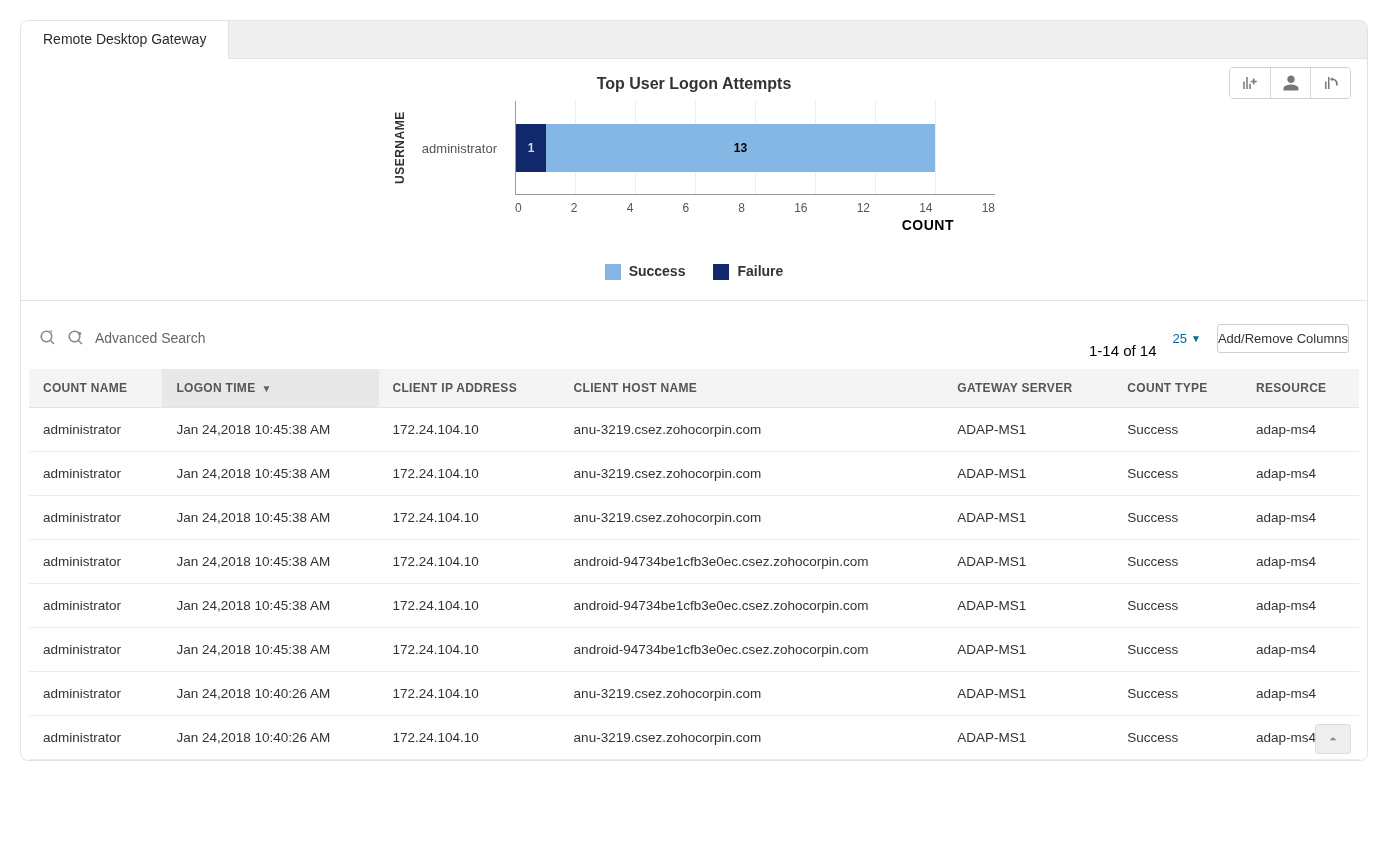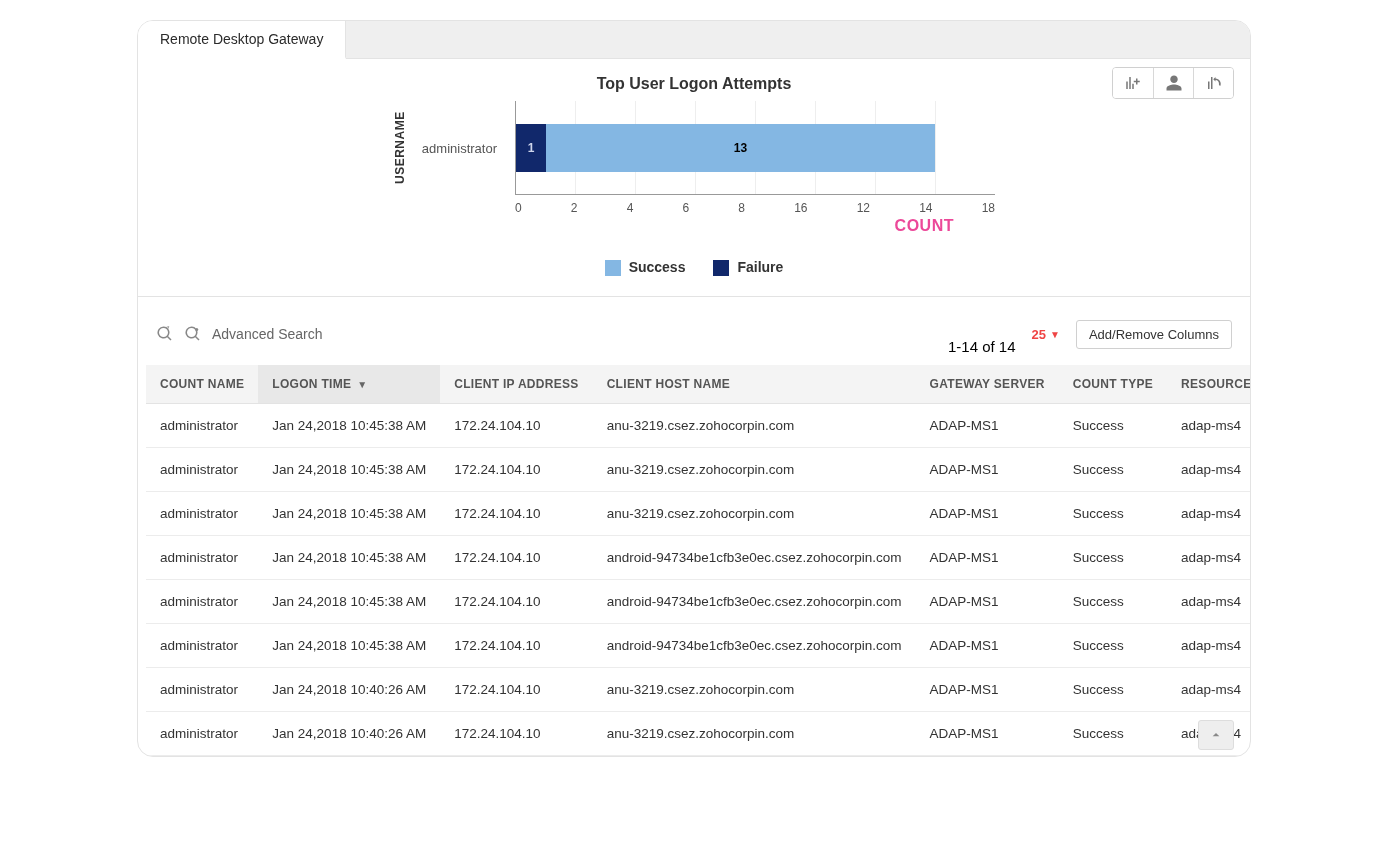--- a/index.html
+++ b/index.html
@@ -13,25 +13,25 @@
   }
   * { box-sizing: border-box; }
   body {
     margin: 0;
     padding: 20px;
     font-family: -apple-system, "Segoe UI", Arial, sans-serif;
     color: var(--text);
     background: #fff;
   }
   .app {
-    width: 1114px;
+    width: 1348px;
     max-width: 100%;
     margin: 0 auto;
     border: 1px solid var(--border);
-    border-radius: 16px;
+    border-radius: 8px;
     overflow: hidden;
     background: #fff;
   }
   
   .tabstrip {
     display: flex;
     background: #efefef;
     border-bottom: 1px solid var(--border);
   }
   .tab {
@@ -139,25 +139,25 @@
     width: 480px;
     display: flex;
     justify-content: space-between;
     font-size: 12px;
     color: #555;
     margin-top: 6px;
   }
   .xlabel {
     width: 580px;
     text-align: right;
-    font-size: 16px;
+    font-size: 14px;
     font-weight: 600;
     letter-spacing: 0.5px;
-    color: #ec4899;
-    margin: 2px auto 16px;
+    color: #000000;
+    margin: 2px auto 22px;
     padding-right: 30px;
   }
   .legend {
     display: flex;
     gap: 28px;
     justify-content: center;
     align-items: center;
     padding: 8px 0 16px;
     font-size: 14px;
     font-weight: 600;
@@ -171,26 +171,26 @@
     gap: 10px;
     font-size: 14px;
     color: var(--muted);
     padding: 4px 10px 10px;
     justify-content: space-between;
   }
   .tool-icon { cursor: pointer; display:inline-flex; color:#888; }
   .tool-icon svg { width:18px; height:18px; fill: currentColor; }
   .spacer { flex: 1; }
   .pageinfo { font-size: 15px; color:#000000;margin-top:25px; }
-  .pagesize { font-size: 13px; color:#ef4444; margin: 0 6px; cursor: pointer; display:inline-flex; align-items:center; gap:4px;font-weight:bold;}
+  .pagesize { font-size: 13px; color:#0369a1; margin: 0 6px; cursor: pointer; display:inline-flex; align-items:center; gap:4px;}
   .pagesize .caret { font-size:10px; }
   .colbtn {
     border: 1px solid #d0d0d0;
     background: #fff;
-    padding: 6px 12px;
+    padding: 6px 0;
     font-size: 13px;
     border-radius: 3px;
     cursor: pointer;
     color:#333;
   }
   
   table { width: 100%; border-collapse: collapse; font-size: 13.5px; }
   thead th {
     text-align: left;
     padding: 12px 14px;

